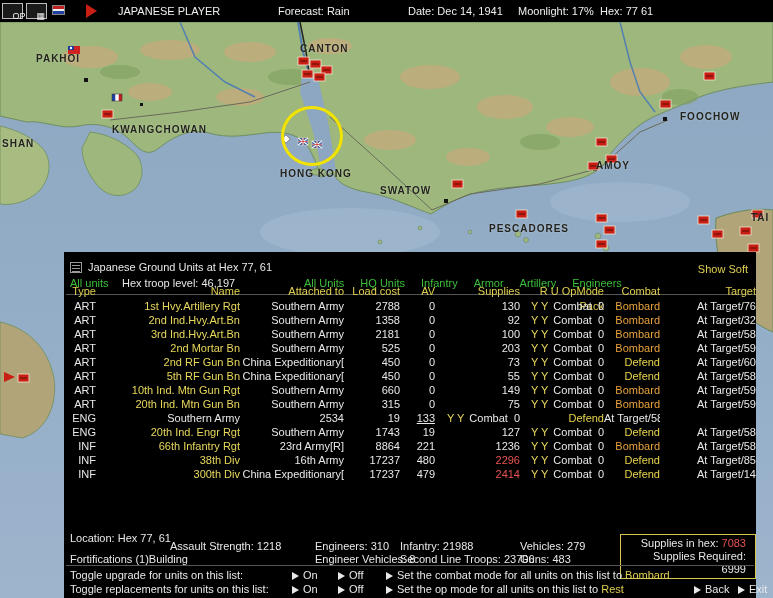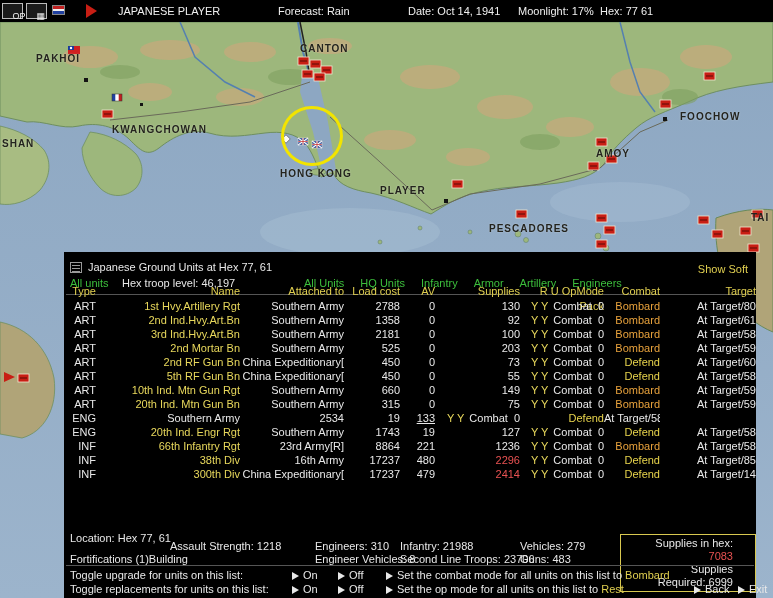--- a/index.html
+++ b/index.html
@@ -38,42 +38,42 @@
   .trow { display:grid; grid-template-columns:26px 144px 104px 56px 35px 85px 84px 56px 96px;
           height:14px; line-height:14px; }
   .thead { height:15px; line-height:15px; }
   .thead > div { color:#e0cf50; }
   .c { overflow:hidden; white-space:nowrap; }
   .c.n { color:#e8d85c; }
   .c .ru { color:#e8d85c; margin-right:5px; }
   .c .op { color:#e8e8e8; margin-right:6px; }
 
   .supplies-box { position:absolute; right:0; top:282px; width:136px; border:1px solid #d8c850;
-                  padding:2px 22px; text-align:right; line-height:13px; }
+                  padding:2px 9px; text-align:right; line-height:13px; }
 
   .arr { display:inline-block; width:0; height:0; border-top:4px solid transparent;
          border-bottom:4px solid transparent; border-left:7px solid #e8e8e8;
          margin-right:4px; vertical-align:middle; }
   .tg { cursor:default; }
 </style>
 </head>
 <body>
 
 <div class="topbar">
   <div class="mini" style="left:2px">
       <span>OP</span>
     </div>
   <div class="mini" style="left:26px">
       <span>▦</span>
     </div>
   <div class="flagchip"></div>
   <div class="play-tri"></div>
   <span style="left:118px">JAPANESE PLAYER</span>
   <span style="left:278px">Forecast: Rain</span>
-  <span style="left:408px">Date: Oct 14, 1941</span>
+  <span style="left:408px">Date: Dec 14, 1941</span>
   <span style="left:518px">Moonlight: 17%</span>
   <span style="left:600px">Hex: 77 61</span>
 </div>
 
 <div class="map">
   <svg width="773" height="576" viewBox="0 0 773 576">
     <defs>
       <linearGradient id="sea" x1="0" y1="0" x2="0" y2="1">
         <stop offset="0" stop-color="#8da7c2"></stop>
           <stop offset="1" stop-color="#9cb4cc"></stop>
@@ -200,22 +200,22 @@
       <use href="#u" x="18" y="352"></use>
     </g>
     <path d="M4,350 l11,5 -11,5 z" fill="#c81e14"></path>
   </svg>
 
   
   <span class="map-label" style="left:36px;top:31px">PAKHOI</span>
   <span class="map-label" style="left:112px;top:102px">KWANGCHOWAN</span>
   <span class="map-label" style="left:280px;top:146px">HONG KONG</span>
   <span class="map-label" style="left:300px;top:21px">CANTON</span>
-  <span class="map-label" style="left:380px;top:163px">PLAYER</span>
-  <span class="map-label" style="left:596px;top:126px">AMOY</span>
+  <span class="map-label" style="left:380px;top:163px">SWATOW</span>
+  <span class="map-label" style="left:596px;top:138px">AMOY</span>
   <span class="map-label" style="left:680px;top:89px">FOOCHOW</span>
   <span class="map-label" style="left:489px;top:201px">PESCADORES</span>
   <span class="map-label" style="left:2px;top:116px">SHAN</span>
   <span class="map-label" style="left:751px;top:190px">TAI</span>
 
   <div class="target-circle"></div>
 </div>
 
 <div class="panel">
 
@@ -256,32 +256,32 @@
 
     <div class="trow">
       <div class="c">ART</div>
       <div class="c n">1st Hvy.Artillery Rgt</div>
       <div class="c">Southern Army</div>
       <div class="c">2788</div>
       <div class="c">0</div>
       <div class="c" style="color: rgb(232, 232, 232);">130</div>
       <div class="c"><span class="ru">Y Y</span><span class="op">Combat</span><span>0</span></div>
       <div class="c" style="color: rgb(232, 162, 60);">Bombard</div>
-      <div class="c">At Target/80</div>
+      <div class="c">At Target/76</div>
     </div>
     <div class="trow">
       <div class="c">ART</div>
       <div class="c n">2nd Ind.Hvy.Art.Bn</div>
       <div class="c">Southern Army</div>
       <div class="c">1358</div>
       <div class="c">0</div>
       <div class="c" style="color: rgb(232, 232, 232);">92</div>
       <div class="c"><span class="ru">Y Y</span><span class="op">Combat</span><span>0</span></div>
       <div class="c" style="color: rgb(232, 162, 60);">Bombard</div>
-      <div class="c">At Target/61</div>
+      <div class="c">At Target/32</div>
     </div>
     <div class="trow">
       <div class="c">ART</div>
       <div class="c n">3rd Ind.Hvy.Art.Bn</div>
       <div class="c">Southern Army</div>
       <div class="c">2181</div>
       <div class="c">0</div>
       <div class="c" style="color: rgb(232, 232, 232);">100</div>
       <div class="c"><span class="ru">Y Y</span><span class="op">Combat</span><span>0</span></div>
       <div class="c" style="color: rgb(232, 162, 60);">Bombard</div>

